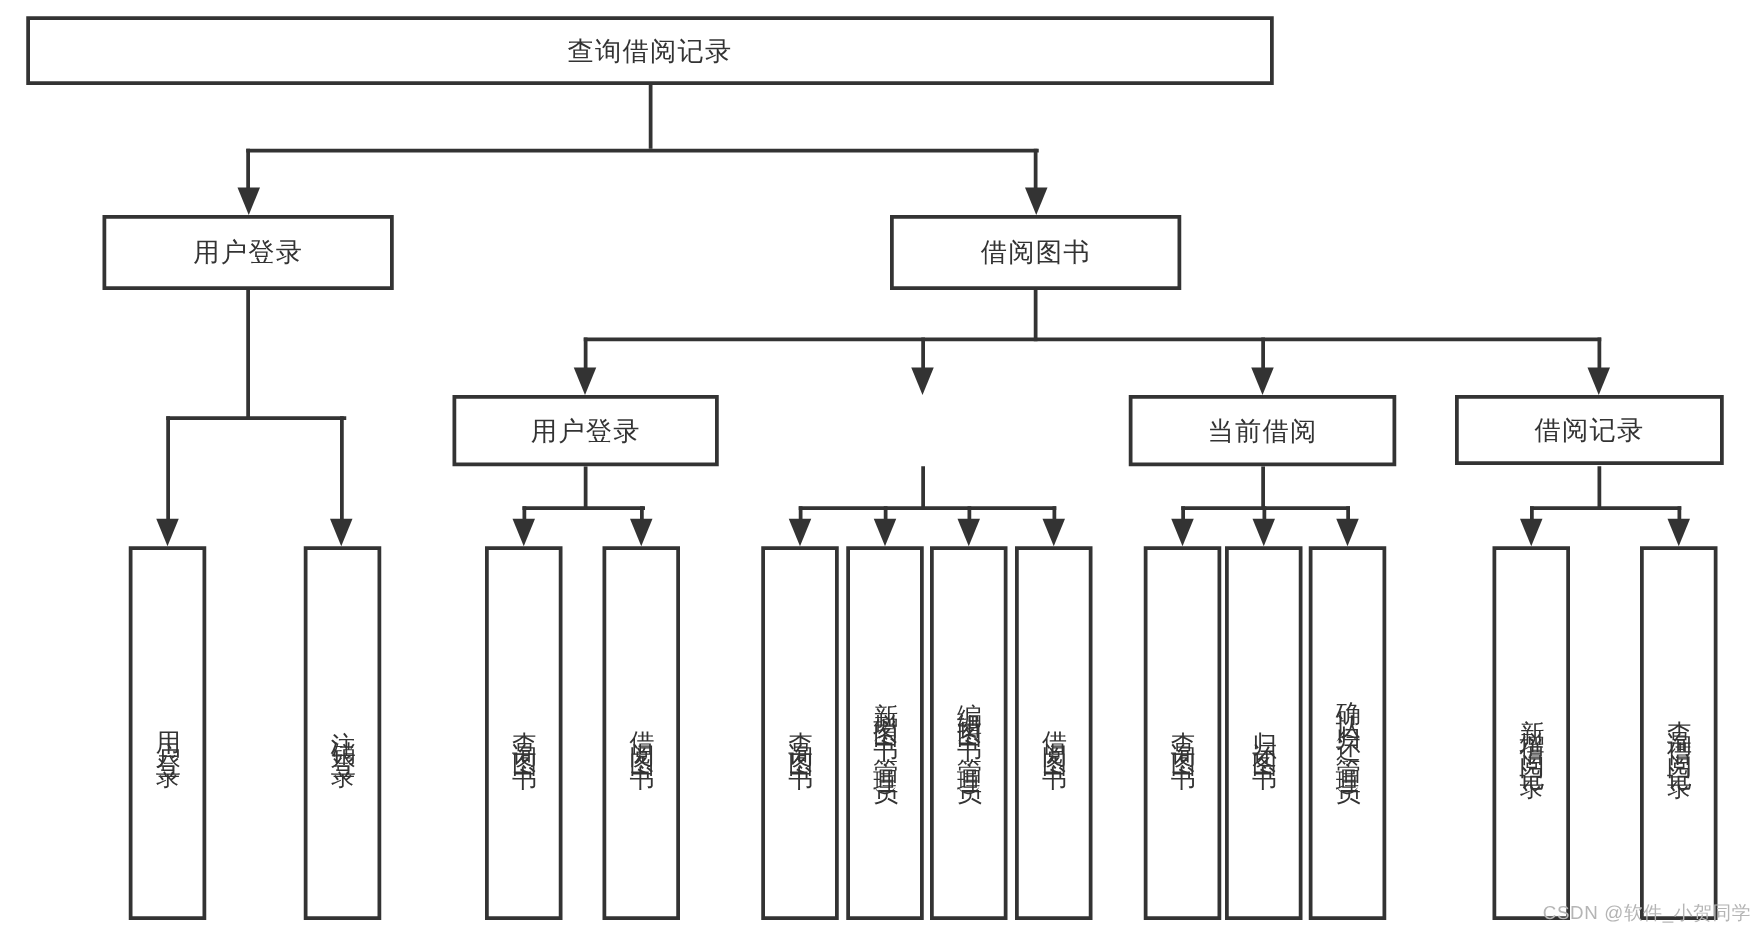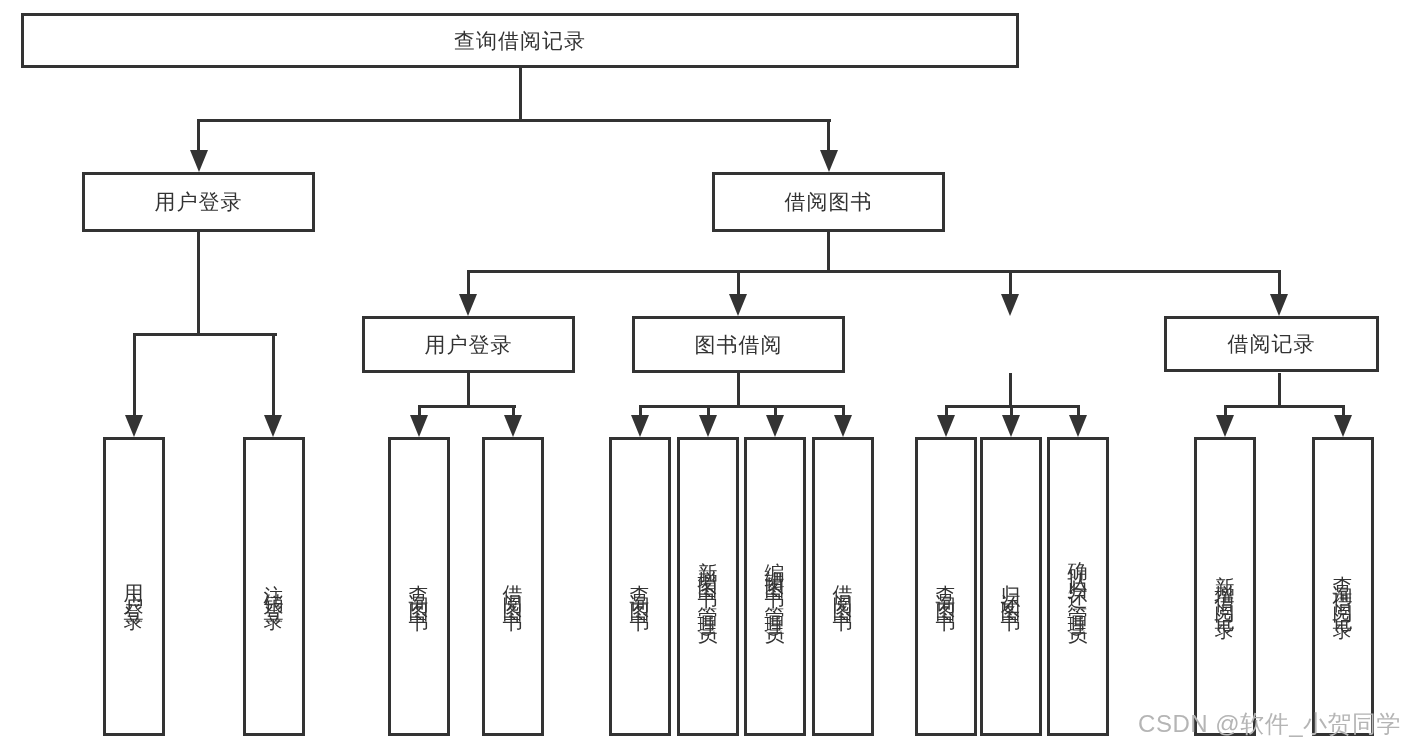--- a/index.html
+++ b/index.html
@@ -20,21 +20,21 @@
   }
   .vl{position:absolute;width:3px;background:#333333;z-index:1;}
   .hl{position:absolute;height:3px;background:#333333;z-index:1;}
   .arr{
     position:absolute;width:0;height:0;z-index:1;
     border-left:9px solid transparent;border-right:9px solid transparent;
     border-top:22px solid #333333;
   }
   .watermark{
     position:absolute;right:4px;bottom:7px;z-index:5;
-    font-size:24px;color:#b5b5b5;letter-spacing:0.5px;
+    font-size:15px;color:#b5b5b5;letter-spacing:0.5px;
   }
 </style>
 </head>
 <body>
 
 <div id="canvas">
 
   <div class="node hnode" style="left:21px;top:13px;width:998px;height:55px">
     <span>查询借阅记录</span>
   </div>
@@ -67,22 +67,22 @@
   <div class="vl" style="left:737px;top:270px;height:27px"></div>
   <div class="arr" style="left:729px;top:294px"></div>
   <div class="vl" style="left:1009px;top:270px;height:27px"></div>
   <div class="arr" style="left:1001px;top:294px"></div>
   <div class="vl" style="left:1278px;top:270px;height:27px"></div>
   <div class="arr" style="left:1270px;top:294px"></div>
 
   <div class="node hnode" style="left:362px;top:316px;width:213px;height:57px">
     <span>用户登录</span>
   </div>
-  <div class="node hnode" style="left:632px;top:316px;width:213px;height:57px">
-    <span>图书借阅</span>
+  <div class="node hnode" style="left:903px;top:316px;width:214px;height:57px">
+    <span>当前借阅</span>
   </div>
   <div class="node hnode" style="left:1164px;top:316px;width:215px;height:56px">
     <span>借阅记录</span>
   </div>
 
   <div class="vl" style="left:467px;top:373px;height:34px"></div>
   <div class="hl" style="left:418px;top:405px;width:98px"></div>
   <div class="vl" style="left:418px;top:405px;height:14px"></div>
   <div class="arr" style="left:410px;top:415px"></div>
   <div class="vl" style="left:512px;top:405px;height:14px"></div>

